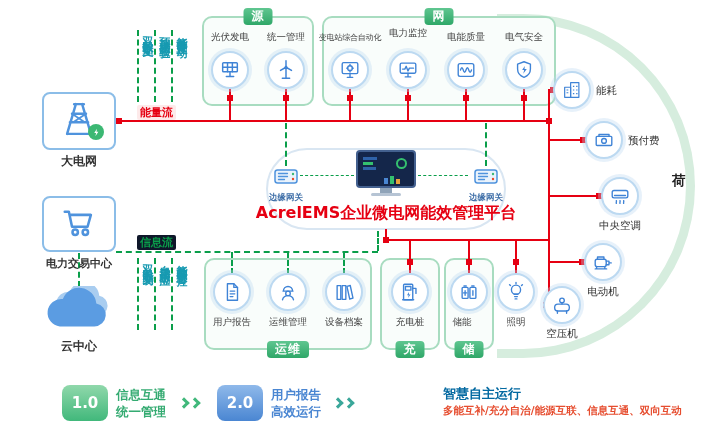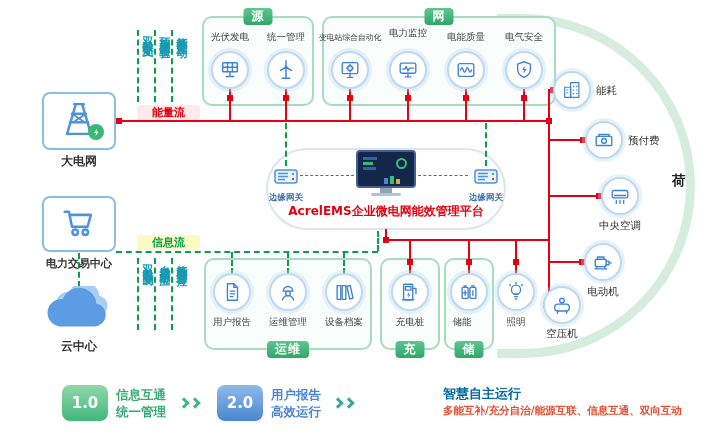--- a/index.html
+++ b/index.html
@@ -24,32 +24,32 @@
   .gdv{position:absolute;width:0;border-left:2px dashed #0a9e4a;z-index:2}
   .gdh{position:absolute;height:0;border-top:2px dashed #0a9e4a;z-index:2}
   .gdh.thin{border-top-width:1.5px}
   
   .bluebox{position:absolute;border:2px solid #8bbde8;border-radius:8px;background:#fff;display:flex;
            align-items:center;justify-content:center;z-index:2}
   .lblue{position:absolute;transform:translateX(-50%);font-size:12px;font-weight:600;color:#333;white-space:nowrap;z-index:5}
   
   .vtext{position:absolute;writing-mode:vertical-rl;text-orientation:upright;font-size:11px;font-weight:600;
          color:#179ab1;letter-spacing:2px;line-height:13px;z-index:5}
-  .flowlabel{position:absolute;font-size:11px;font-weight:bold;padding:0 15px;border-radius:2px;z-index:6;white-space:nowrap}
+  .flowlabel{position:absolute;font-size:11px;font-weight:bold;padding:0 3px;border-radius:2px;z-index:6;white-space:nowrap}
   
   .arc{position:absolute;left:497px;top:14px;width:198px;height:344px;border:9px solid #d6edde;border-left:none;
        border-radius:0 172px 172px 0;z-index:0}
   .loadtab{position:absolute;left:672px;top:172px;font-size:13.5px;font-weight:bold;color:#222;z-index:5}
   
   .pill{position:absolute;left:266px;top:148px;width:240px;height:82px;border:2px solid #d9e6f2;border-radius:44px;background:#fff;z-index:1}
   .monitor{position:absolute;left:356px;top:150px;width:60px;height:48px;z-index:5}
   .screen{position:relative;width:60px;height:38px;background:#14264a;border:2px solid #43608f;border-radius:4px;overflow:hidden}
   .stand{position:absolute;left:24px;top:38px;width:12px;height:5px;background:#8fa3b8}
   .standbase{position:absolute;left:15px;top:43px;width:30px;height:3px;background:#b6c4d4;border-radius:2px}
-  .ptitle{position:absolute;left:386px;top:203px;transform:translateX(-50%);color:#e60012;font-weight:bold;font-size:12px;white-space:nowrap;z-index:5}
+  .ptitle{position:absolute;left:386px;top:203px;transform:translateX(-50%);color:#e60012;font-weight:bold;font-size:16px;white-space:nowrap;z-index:5}
   .gw{position:absolute;transform:translateX(-50%);display:flex;flex-direction:column;align-items:center;z-index:5}
   .gw .gwlabel{font-size:8.5px;color:#3f6fa8;font-weight:600;margin-top:2px;white-space:nowrap}
   
   .badge{position:absolute;width:46px;height:36px;border-radius:8px;color:#fff;font-weight:bold;font-size:15px;
          display:flex;align-items:center;justify-content:center;z-index:5}
   .ltext{position:absolute;font-weight:bold;white-space:nowrap;z-index:5}
   .chev{position:absolute;width:8px;height:8px;border-top:3px solid;border-right:3px solid;transform:rotate(45deg);z-index:5}
   .boltbadge{position:absolute;left:88px;top:124px;width:16px;height:16px;border-radius:50%;background:#3bb873;
              display:flex;align-items:center;justify-content:center;z-index:3}
 </style>
@@ -110,21 +110,21 @@
   <div class="rsq" style="left:580px;top:137px"></div>
   <div class="rsq" style="left:596px;top:193px"></div>
   <div class="rsq" style="left:579px;top:259px"></div>
   <div class="rsq" style="left:543px;top:302px"></div>
   <div class="rsq" style="left:383px;top:237px"></div>
   <div class="rsq" style="left:407px;top:259px"></div>
   <div class="rsq" style="left:466px;top:259px"></div>
   <div class="rsq" style="left:513px;top:259px"></div>
 
   <div class="flowlabel" style="left:137px;top:105px;color:#e60012;background:#fdeaea">能量流</div>
-  <div class="flowlabel" style="left:137px;top:235px;color:#0a9e4a;background:#fef9c3">信息流</div>
+  <div class="flowlabel" style="left:137px;top:235px;color:#0a9e4a;background:#0f172a">信息流</div>
 
   <div class="vtext" style="left:141px;top:28px">双向数据交互</div>
   <div class="vtext" style="left:158px;top:28px">预测结果校验</div>
   <div class="vtext" style="left:175px;top:28px">能量调度互动</div>
   <div class="vtext" style="left:141px;top:256px">双向电能交易</div>
   <div class="vtext" style="left:158px;top:256px">自动需求响应</div>
   <div class="vtext" style="left:175px;top:256px">能量智慧管控</div>
 
   <div class="bluebox" style="left:42px;top:92px;width:74px;height:58px">
     <span>

